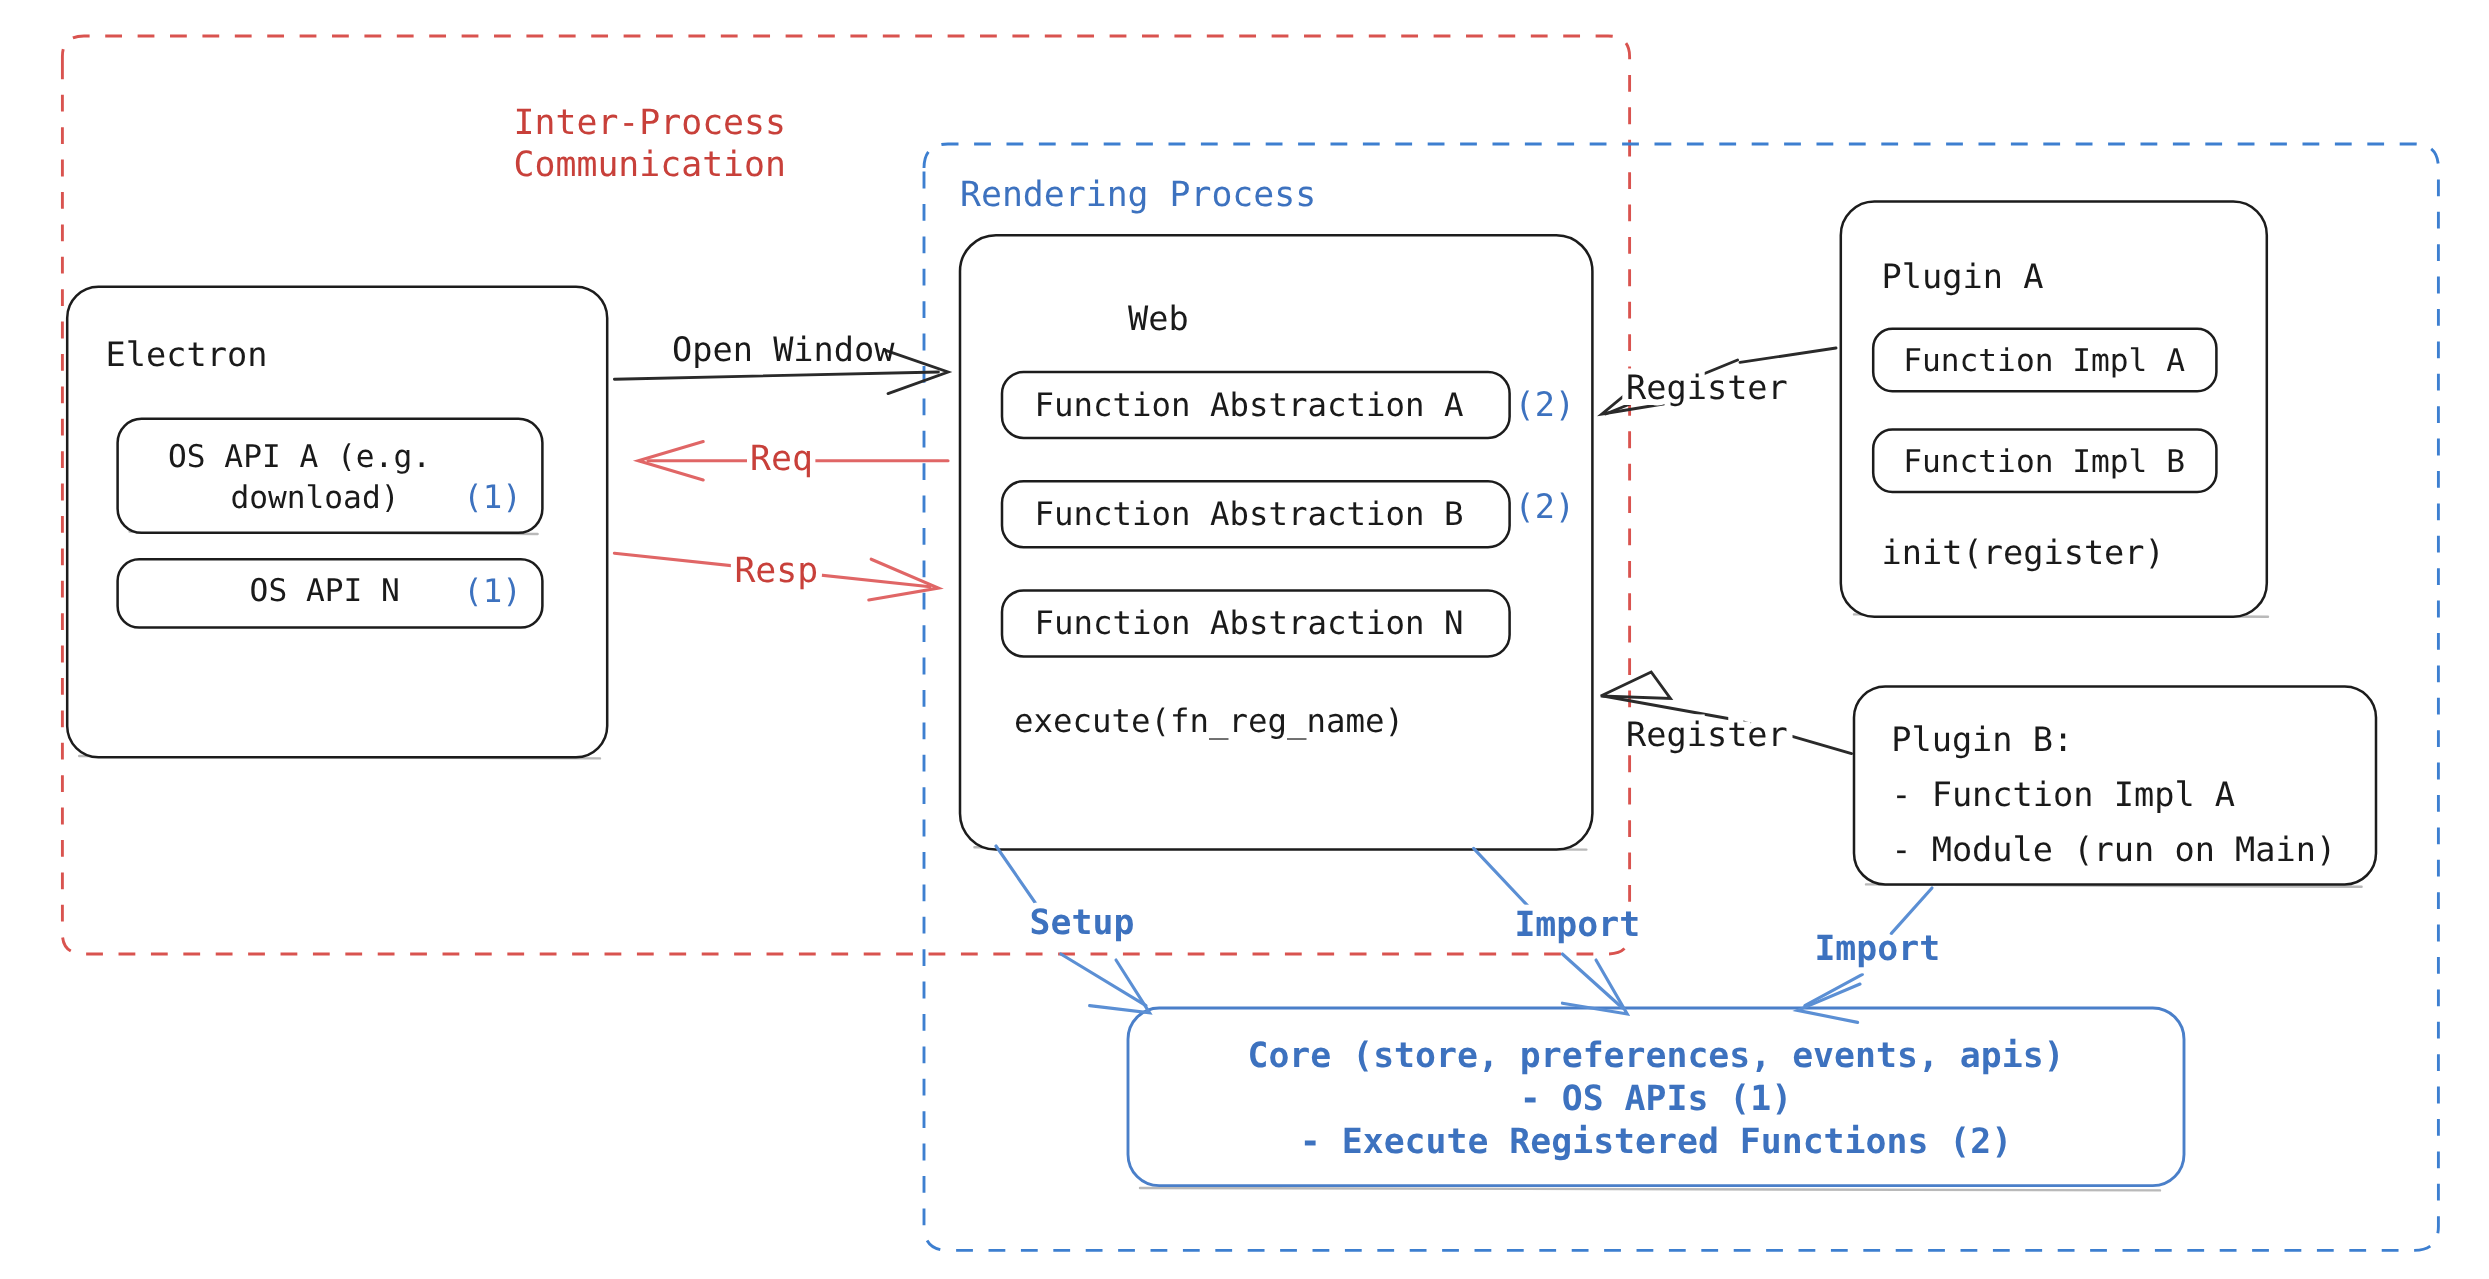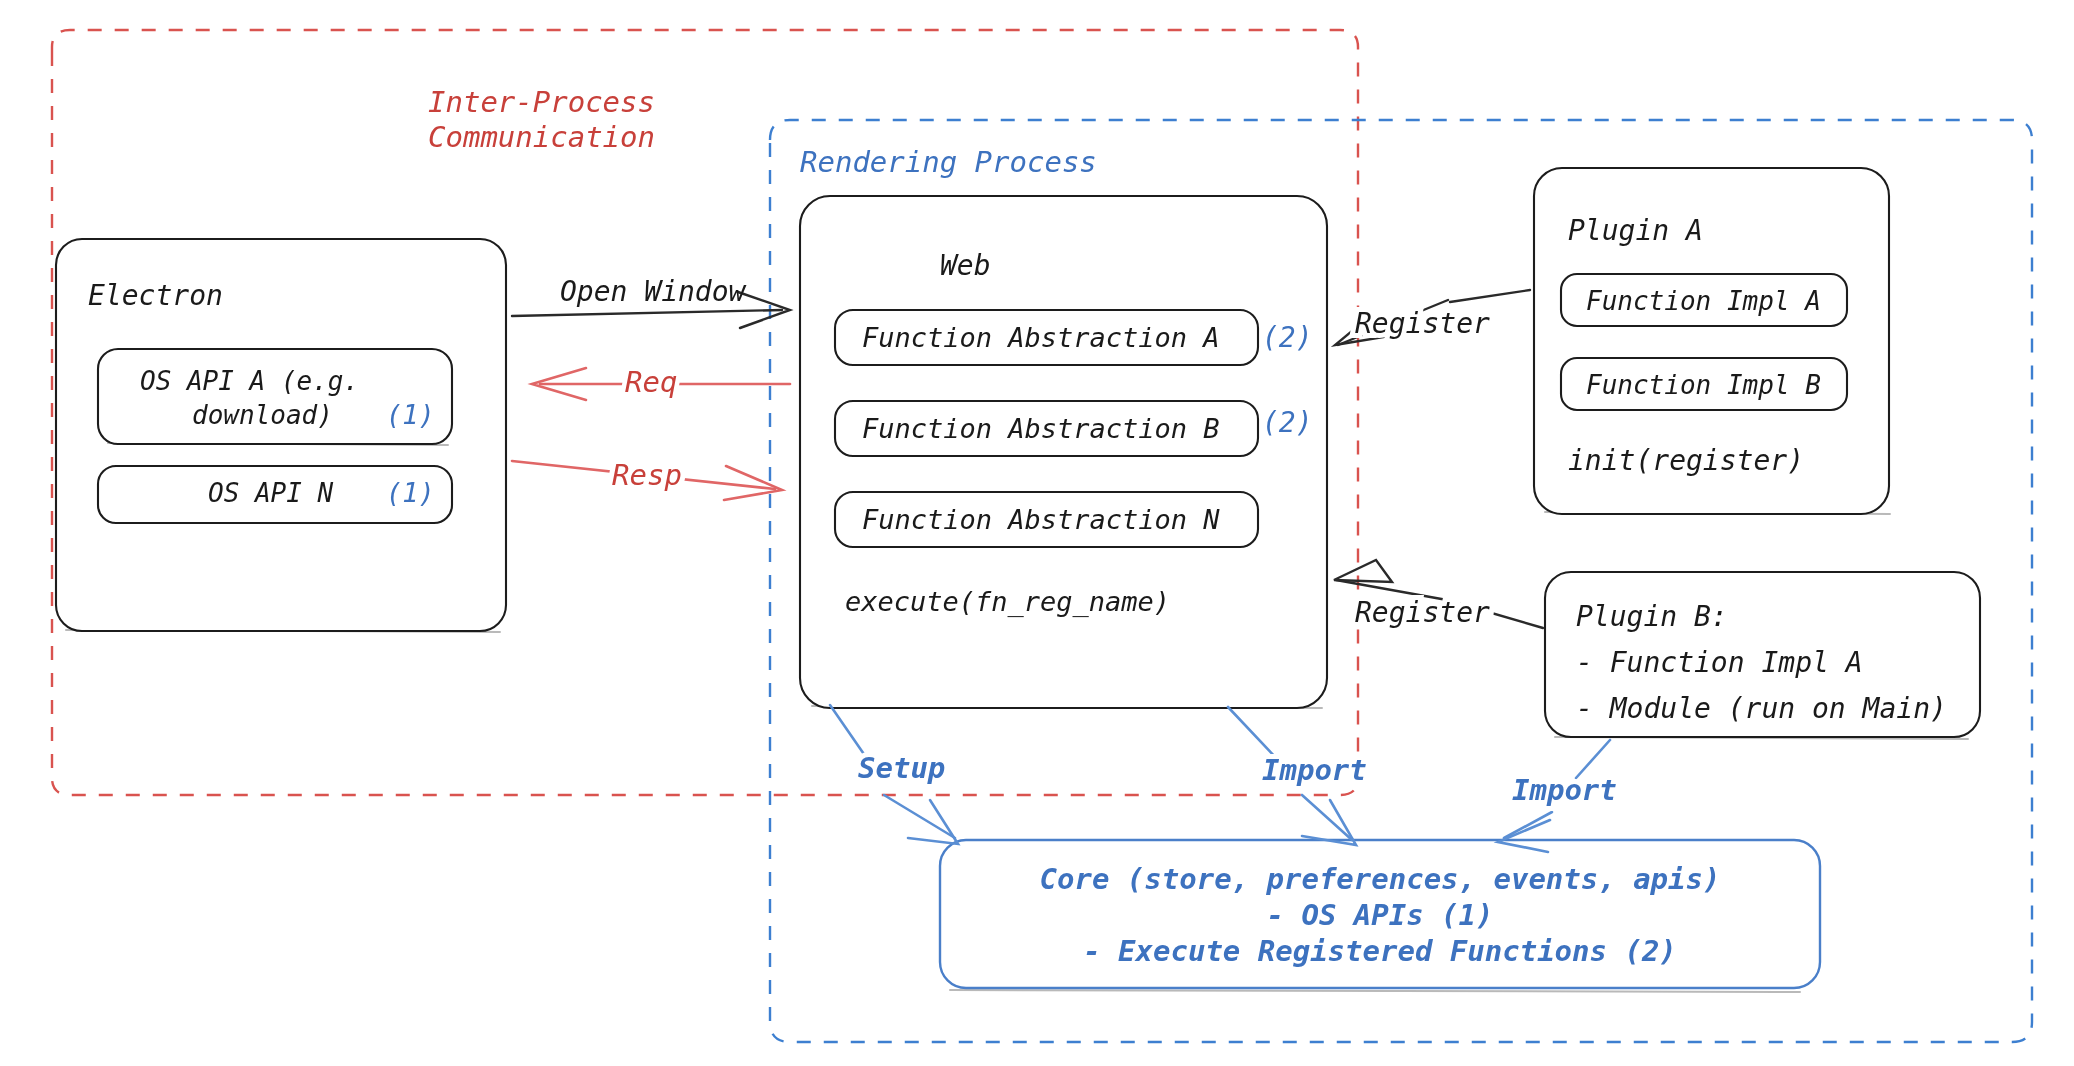--- a/index.html
+++ b/index.html
@@ -10,21 +10,20 @@
   body {
     width: 2074px;
     height: 1066px;
     font-family: "DejaVu Sans Mono", "Liberation Mono", monospace;
     overflow: hidden;
   }
   #diagram-root {
     position: relative;
     width: 2074px;
     height: 1066px;
-    font-style: italic;
   }
   svg#scene {
     position: absolute;
     top: 0; left: 0;
     width: 2074px;
     height: 1066px;
   }
   .tx {
     font-family: "DejaVu Sans Mono", "Liberation Mono", monospace;
     dominant-baseline: middle;

